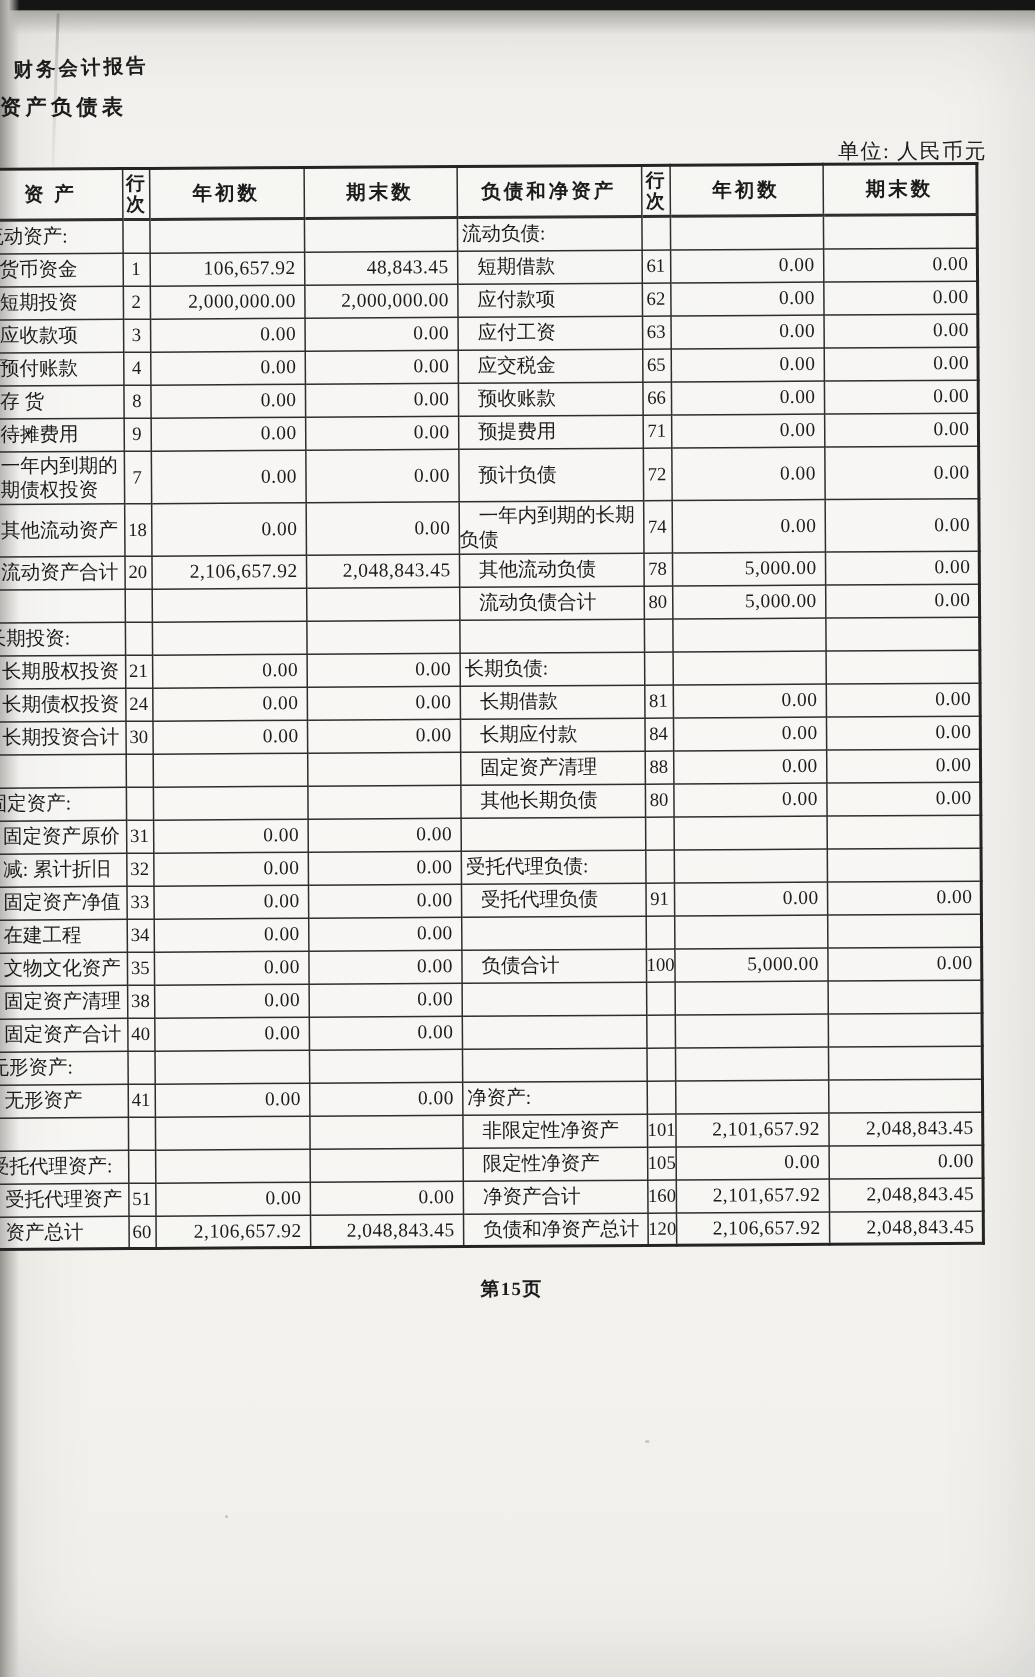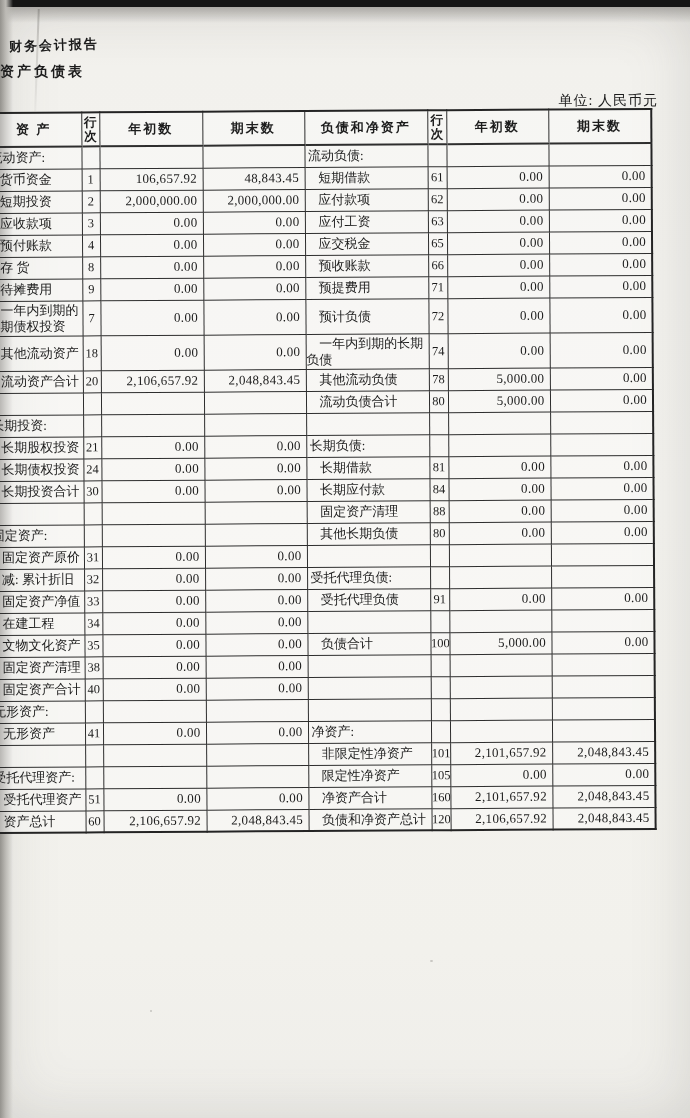--- a/index.html
+++ b/index.html
@@ -389,13 +389,14 @@
             <td class="c-num">2,048,843.45</td>
             <td class="c-label">负债和净资产总计</td>
             <td class="c-no">120</td>
             <td class="c-num">2,106,657.92</td>
             <td class="c-num">2,048,843.45</td>
           </tr>
         </tbody>
     </table>
   </div>
 
+  <div class="page-footer">第15页</div>
 </div>
 
 </body></html>

